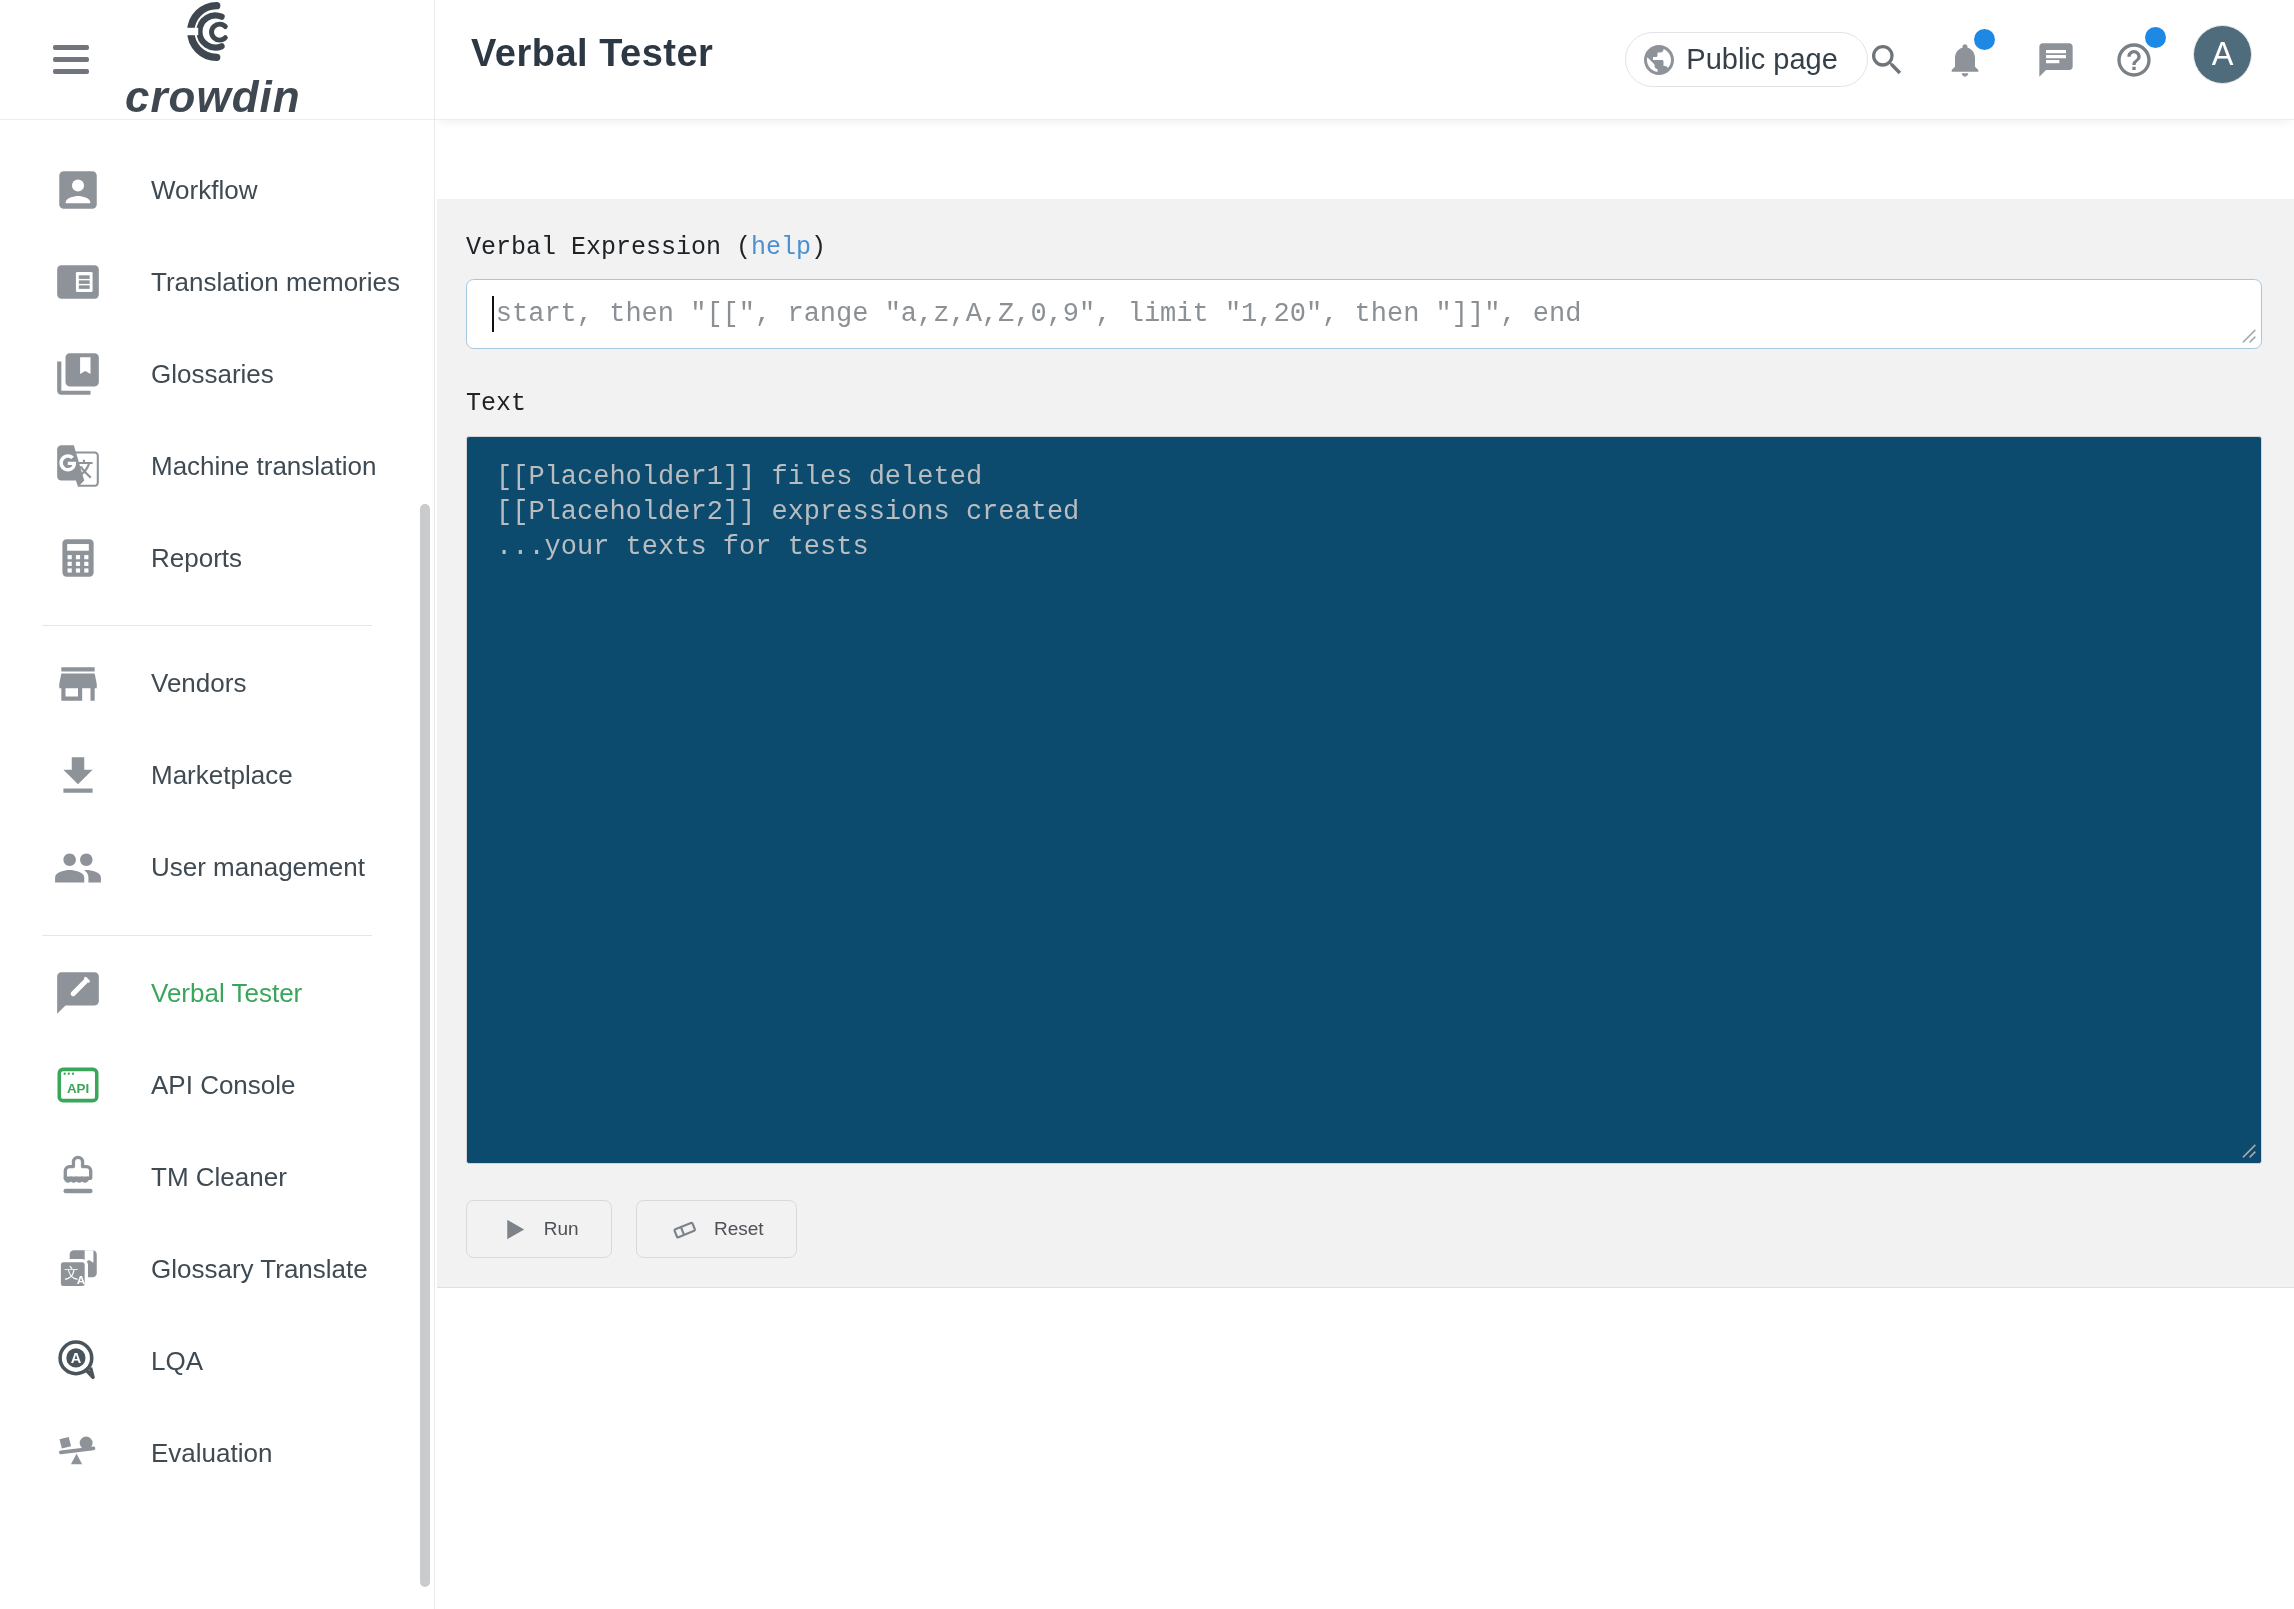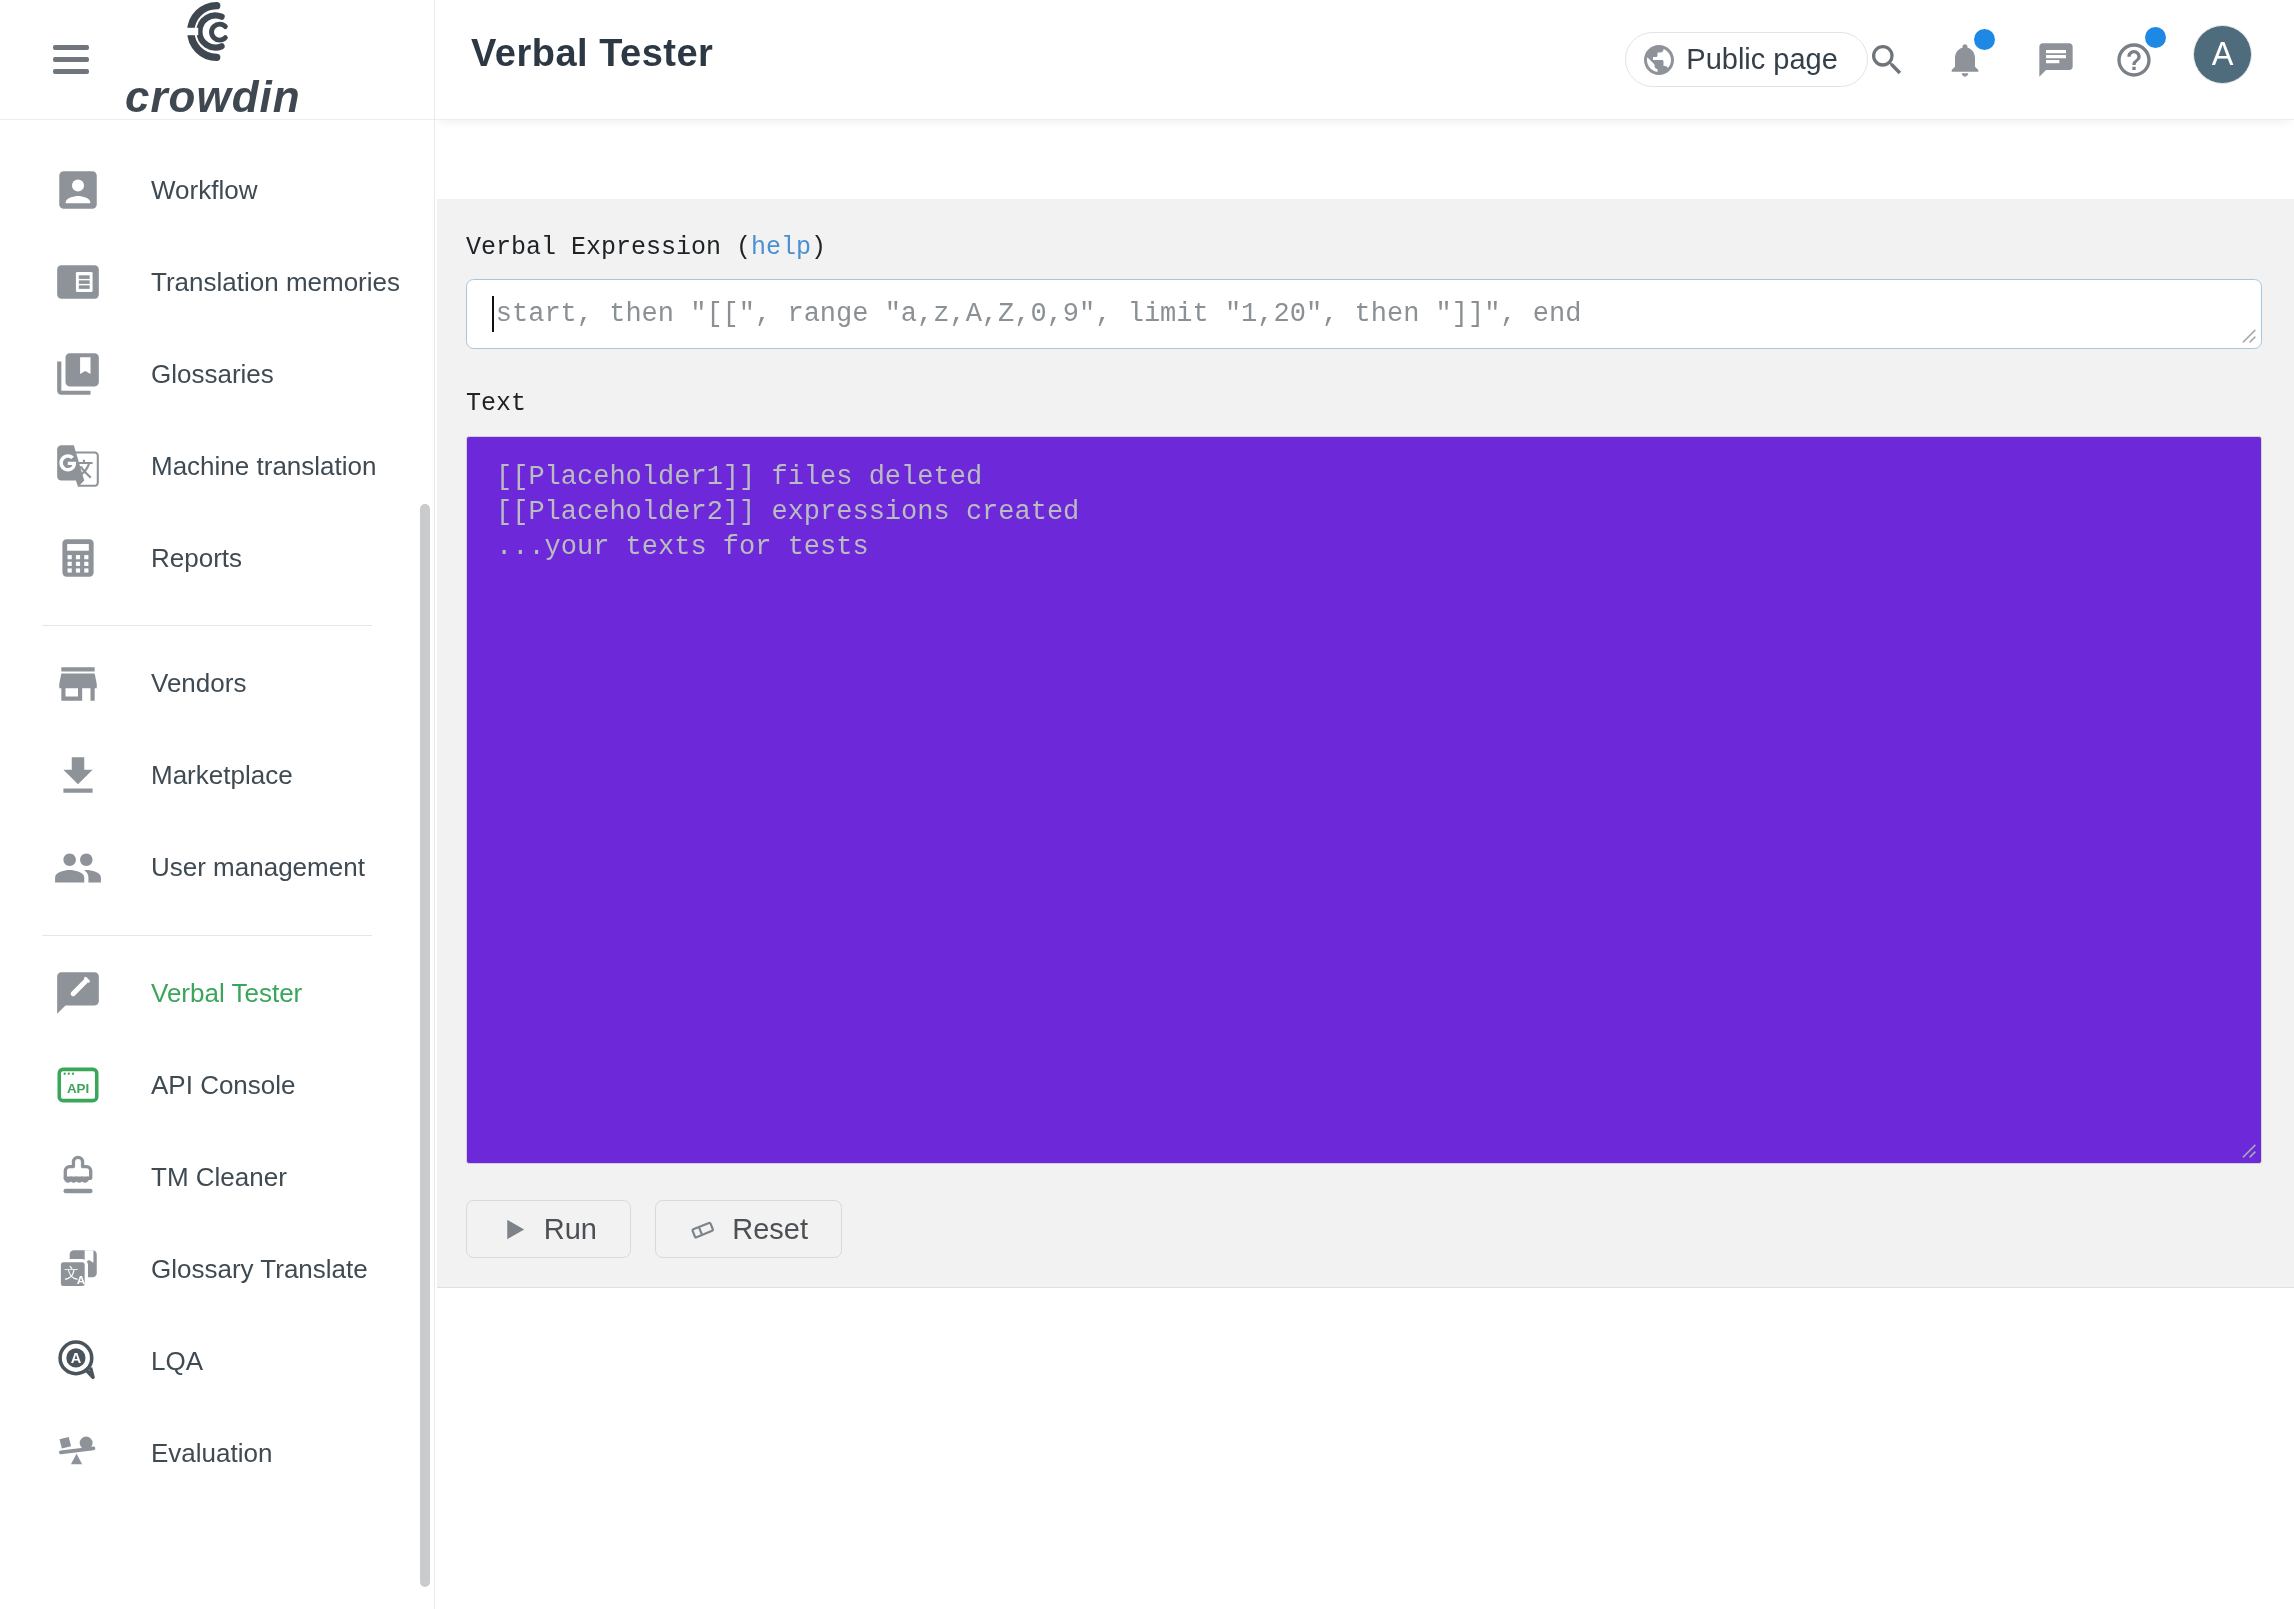--- a/index.html
+++ b/index.html
@@ -42,29 +42,29 @@
   .gray-panel { position:absolute; left:437px; top:199px; width:1857px; height:1089px; background:#f2f2f3;
                 border-bottom:1.9px solid #e0e0e0; padding:34px 32.5px 0 29px; }
   .mono-label { font-family:"Liberation Mono", monospace; font-weight:400; font-size:25px; color:#202325; letter-spacing:0; }
   .mono-label .help-link { color:#4a90d2; cursor:pointer; }
   .input-box { position:relative; margin-top:17px; width:1796px; height:70px; background:#fff;
                border:1.9px solid #a6c6dd; border-radius:7.6px; display:flex; align-items:center; padding-left:25px; cursor:text; }
   .caret { width:1.9px; height:36px; background:#111; margin-right:1.9px; animation:blink 1.1s steps(1) infinite; }
   @keyframes blink { 50% { opacity:0; } }
   .ph { font-family:"Liberation Mono", monospace; font-size:27px; color:#8b9094; white-space:pre; }
   .text-label { margin-top:40px; }
-  .textarea-box { position:relative; margin-top:18px; width:1796px; height:728px; background:#6d28d9;
+  .textarea-box { position:relative; margin-top:18px; width:1796px; height:728px; background:#0c4a6e;
                   border:1.9px solid #d2d3d4; border-radius:2.9px; padding:23px 0 0 29px; cursor:text; }
   .textarea-box .ph-line { font-family:"Liberation Mono", monospace; font-size:27px; color:#babdc0; line-height:35px; white-space:pre; }
   .resize-handle { position:absolute; right:4.8px; bottom:4.8px; width:15.3px; height:15.3px; cursor:nwse-resize; }
   .btn-row { margin-top:36px; display:flex; gap:24px; }
   .tool-btn { height:58px; display:flex; align-items:center; justify-content:center; gap:15.3px; padding:0 32.5px;
               background:transparent; border:1.9px solid #d8d9da; border-radius:7.6px; cursor:pointer; }
   .tool-btn .b-icon { width:29px; height:29px; color:#7d8389; }
-  .tool-btn .b-label { font-size:29px; color:#4d5156; }
+  .tool-btn .b-label { font-size:19px; color:#4d5156; }
 </style>
 </head>
 <body>
 
 <div class="page">
 
   <header class="main-header">
     <h1 class="page-title">Verbal Tester</h1>
 
     <button class="public-pill">

